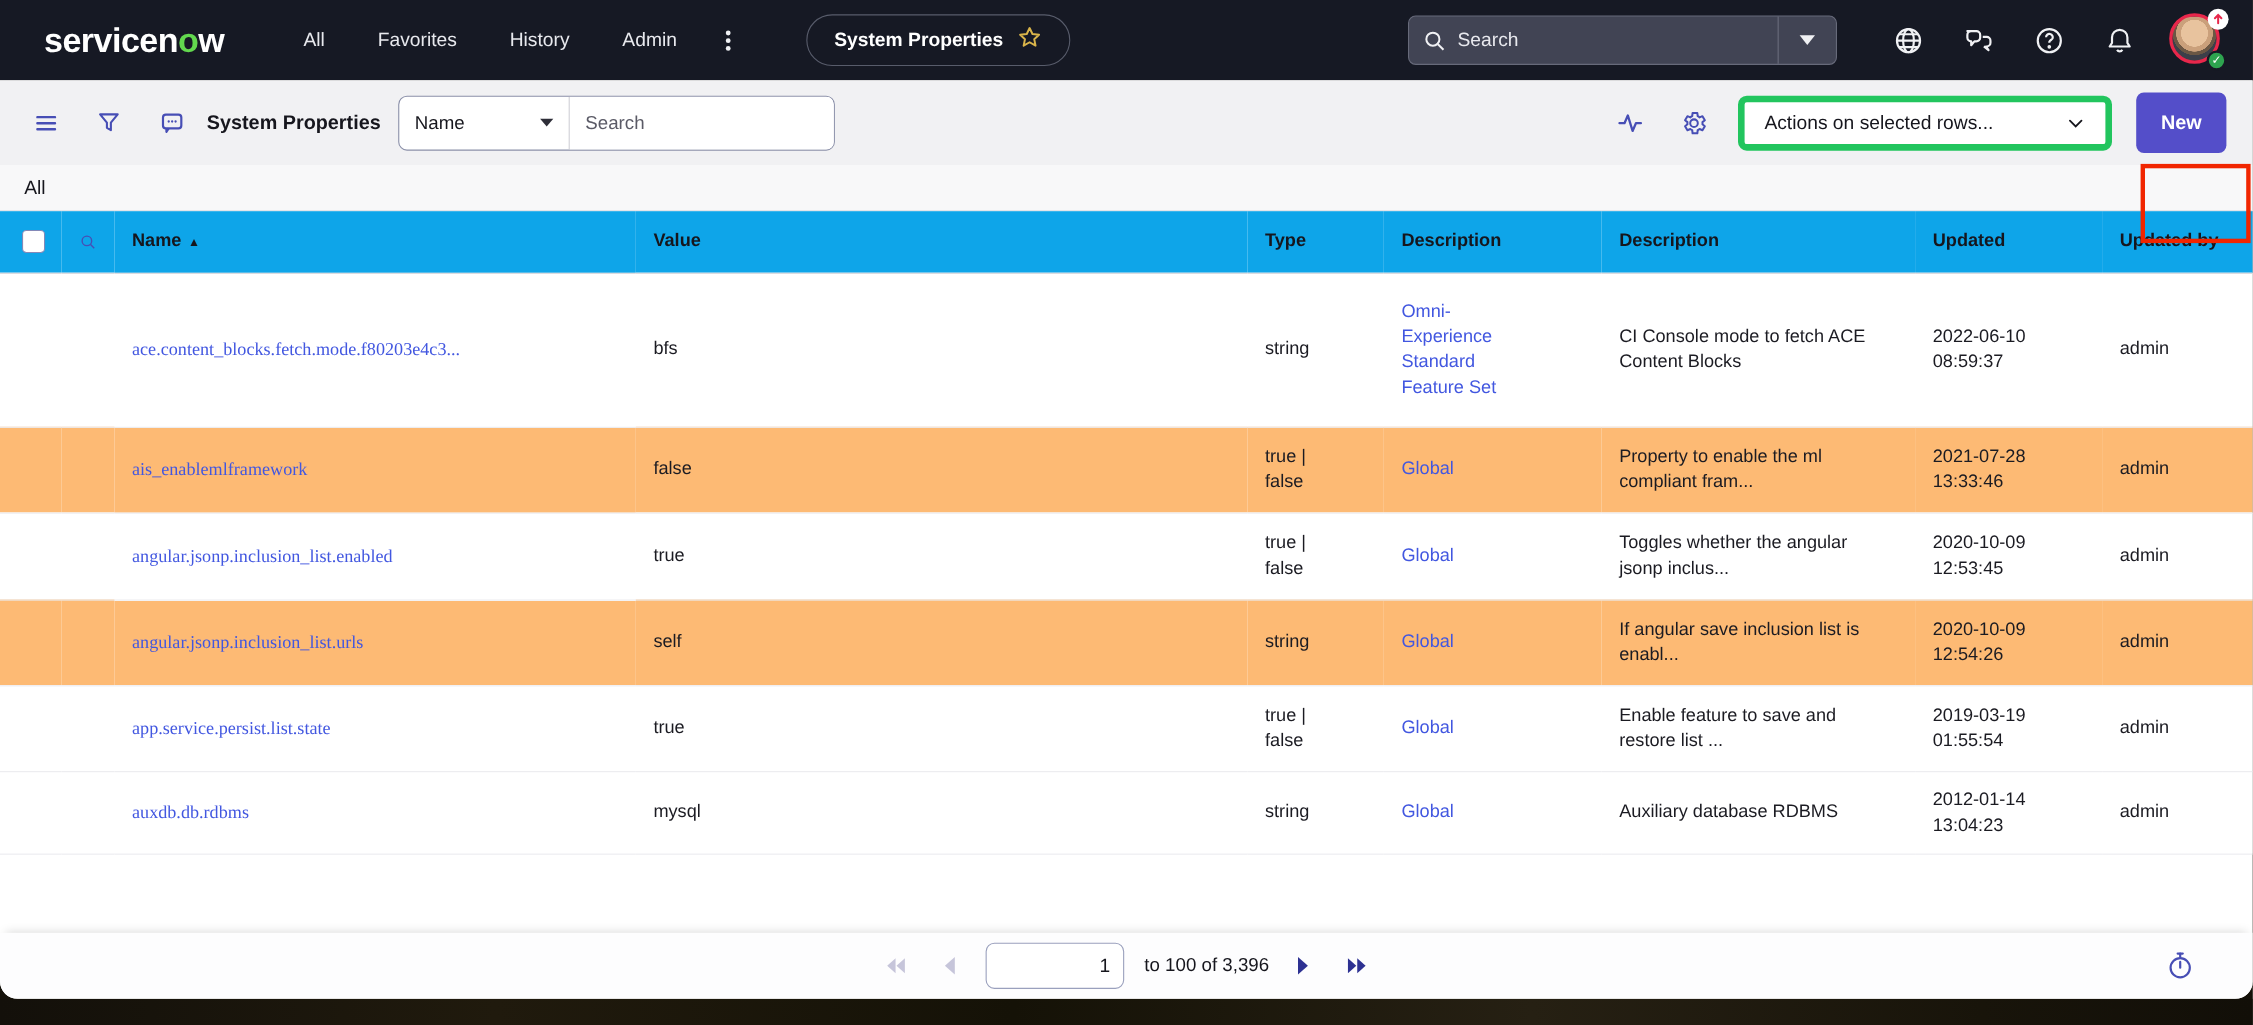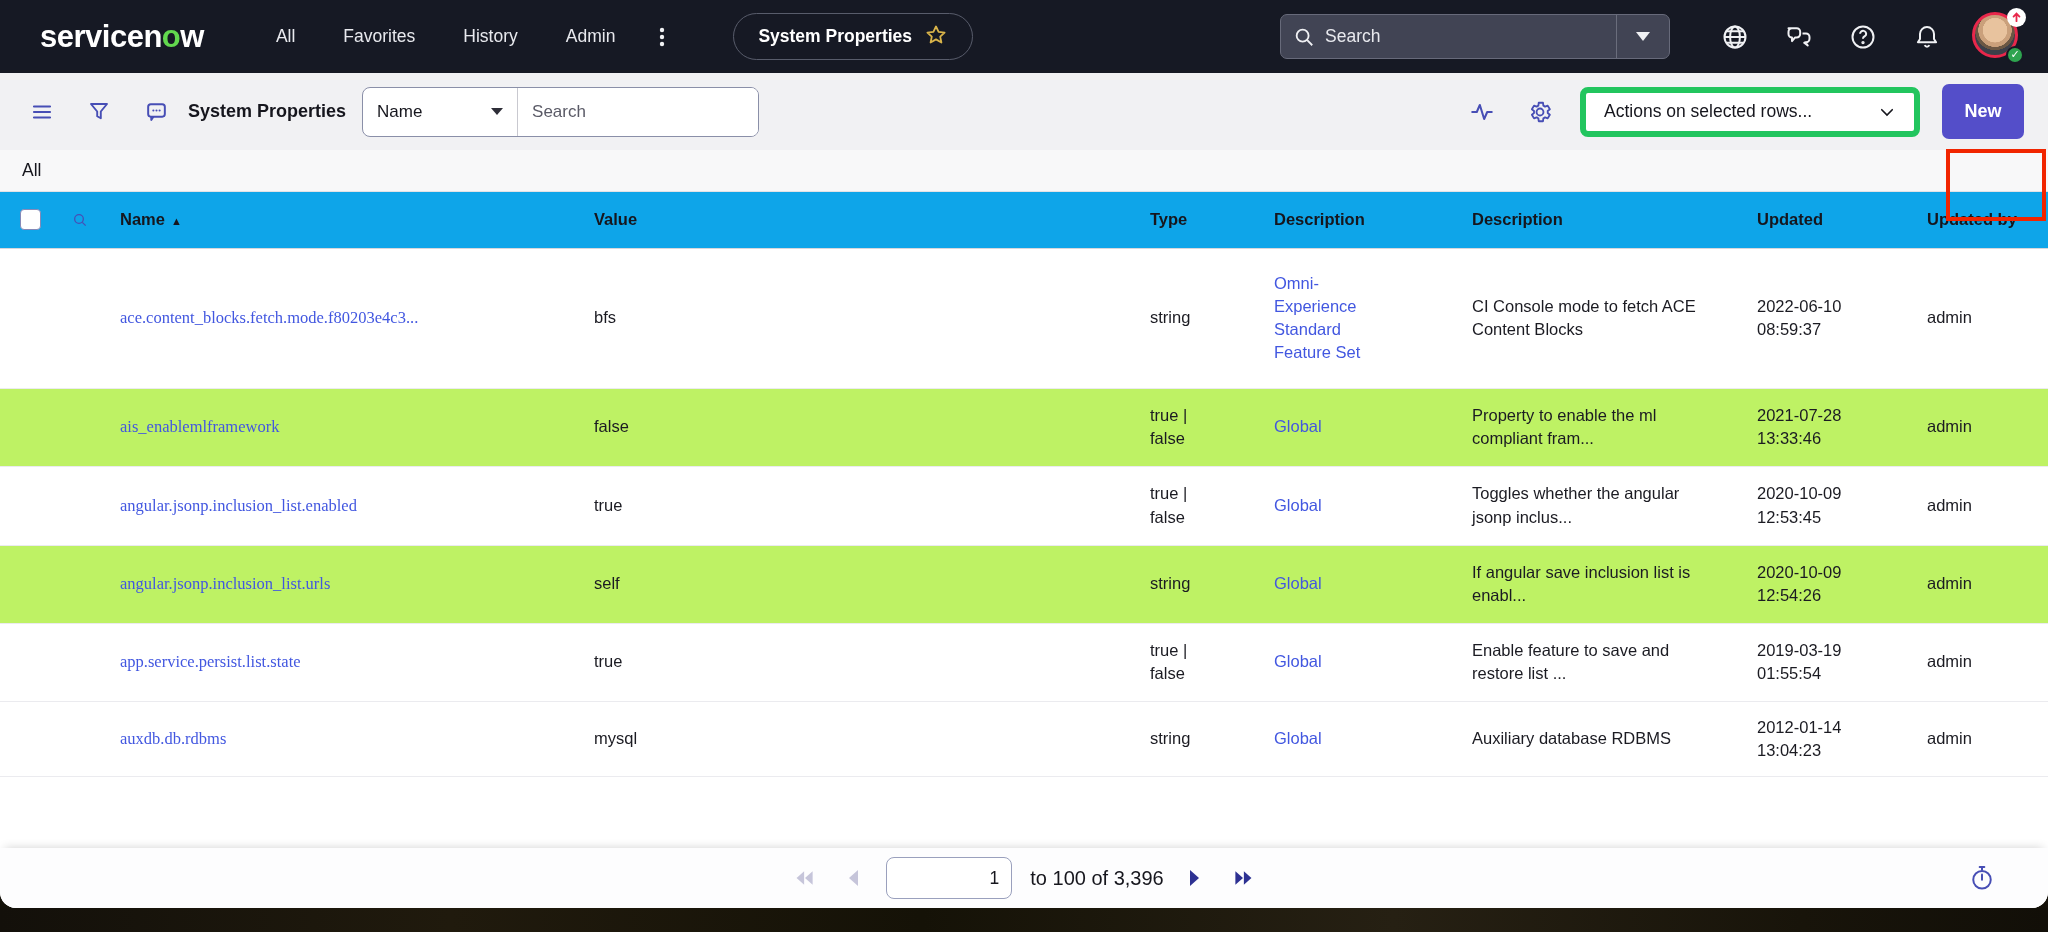--- a/index.html
+++ b/index.html
@@ -106,21 +106,21 @@
   col.c1{width:56px} col.c2{width:48px} col.c3{width:474px} col.c4{width:556px}
   col.c5{width:124px} col.c6{width:198px} col.c7{width:285px} col.c8{width:170px} col.c9{width:137px}
   thead tr{ height:56px; border-bottom:1px solid #d7d7dc; background:#0ea5e9;}
   th{ text-align:left; font-size:16.5px; font-weight:700; color:#16161d; padding:0 16px; vertical-align:middle; white-space:nowrap;}
   th.sel{ padding-left:20px; }
   .checkbox{ width:21px; height:21px; border:1.5px solid #8489b8; border-radius:4px; background:#fff; cursor:pointer; }
   .hdr-search{ color:#474eb5; display:flex; align-items:center; cursor:pointer; }
   .sort-arrow{ font-size:11px; color:#16161d; margin-left:6px; }
   tbody td{ font-size:16.5px; color:#1b1b22; padding:14px 16px; vertical-align:middle; line-height:1.4; }
   tbody tr{ background:#fff; border-bottom:1px solid #ebebef; }
-  tbody tr.alt{ background:#bef264; }
+  tbody tr.alt{ background:#fdba74; }
   a.cell-link{ color:#4257e0; text-decoration:none; cursor:pointer; }
   td .app-wrap{ display:inline-block; max-width:108px; }
   td .desc-wrap{ display:inline-block; max-width:225px; }
   td .type-wrap{ display:inline-block; max-width:66px; }
   td.name-cell{ white-space:nowrap; overflow:hidden;font-family:Liberation Serif, serif; }
 
   
   .footer{
     position:absolute; left:0; bottom:0; width:100%; height:60px; background:#fdfdfe;
     box-shadow:0 -5px 9px -5px rgba(0,0,0,.18);
@@ -128,21 +128,21 @@
   }
   .pager{ display:flex; align-items:center; gap:14px; }
   .pg-btn{ width:34px; height:34px; display:flex; align-items:center; justify-content:center; cursor:pointer; }
   .pg-btn.disabled{ color:#c6c5da; cursor:default; }
   .pg-btn.active{ color:#2d3192; }
   .page-input{
     width:126px; height:42px; border:1.5px solid #9aa0bd; border-radius:8px;
     text-align:right; font-size:17.5px; font-family:inherit; color:#16161d; padding:0 12px; outline:none;
     margin:0 2px;
   }
-  .range-label{ font-size:20px; color:#16161d; white-space:nowrap; margin-left:2px; }
+  .range-label{ font-size:17px; color:#16161d; white-space:nowrap; margin-left:2px; }
   .timer-btn{
     position:absolute; right:48px; top:50%; transform:translateY(-50%);
     width:36px; height:36px; display:flex; align-items:center; justify-content:center;
     color:#474eb5; cursor:pointer;
   }
 
   
   .bottom-strip{
     height:24px;
     background:linear-gradient(90deg,#13100a 0%,#201a0d 22%,#151207 45%,#262013 68%,#18140a 88%,#120f08 100%);

